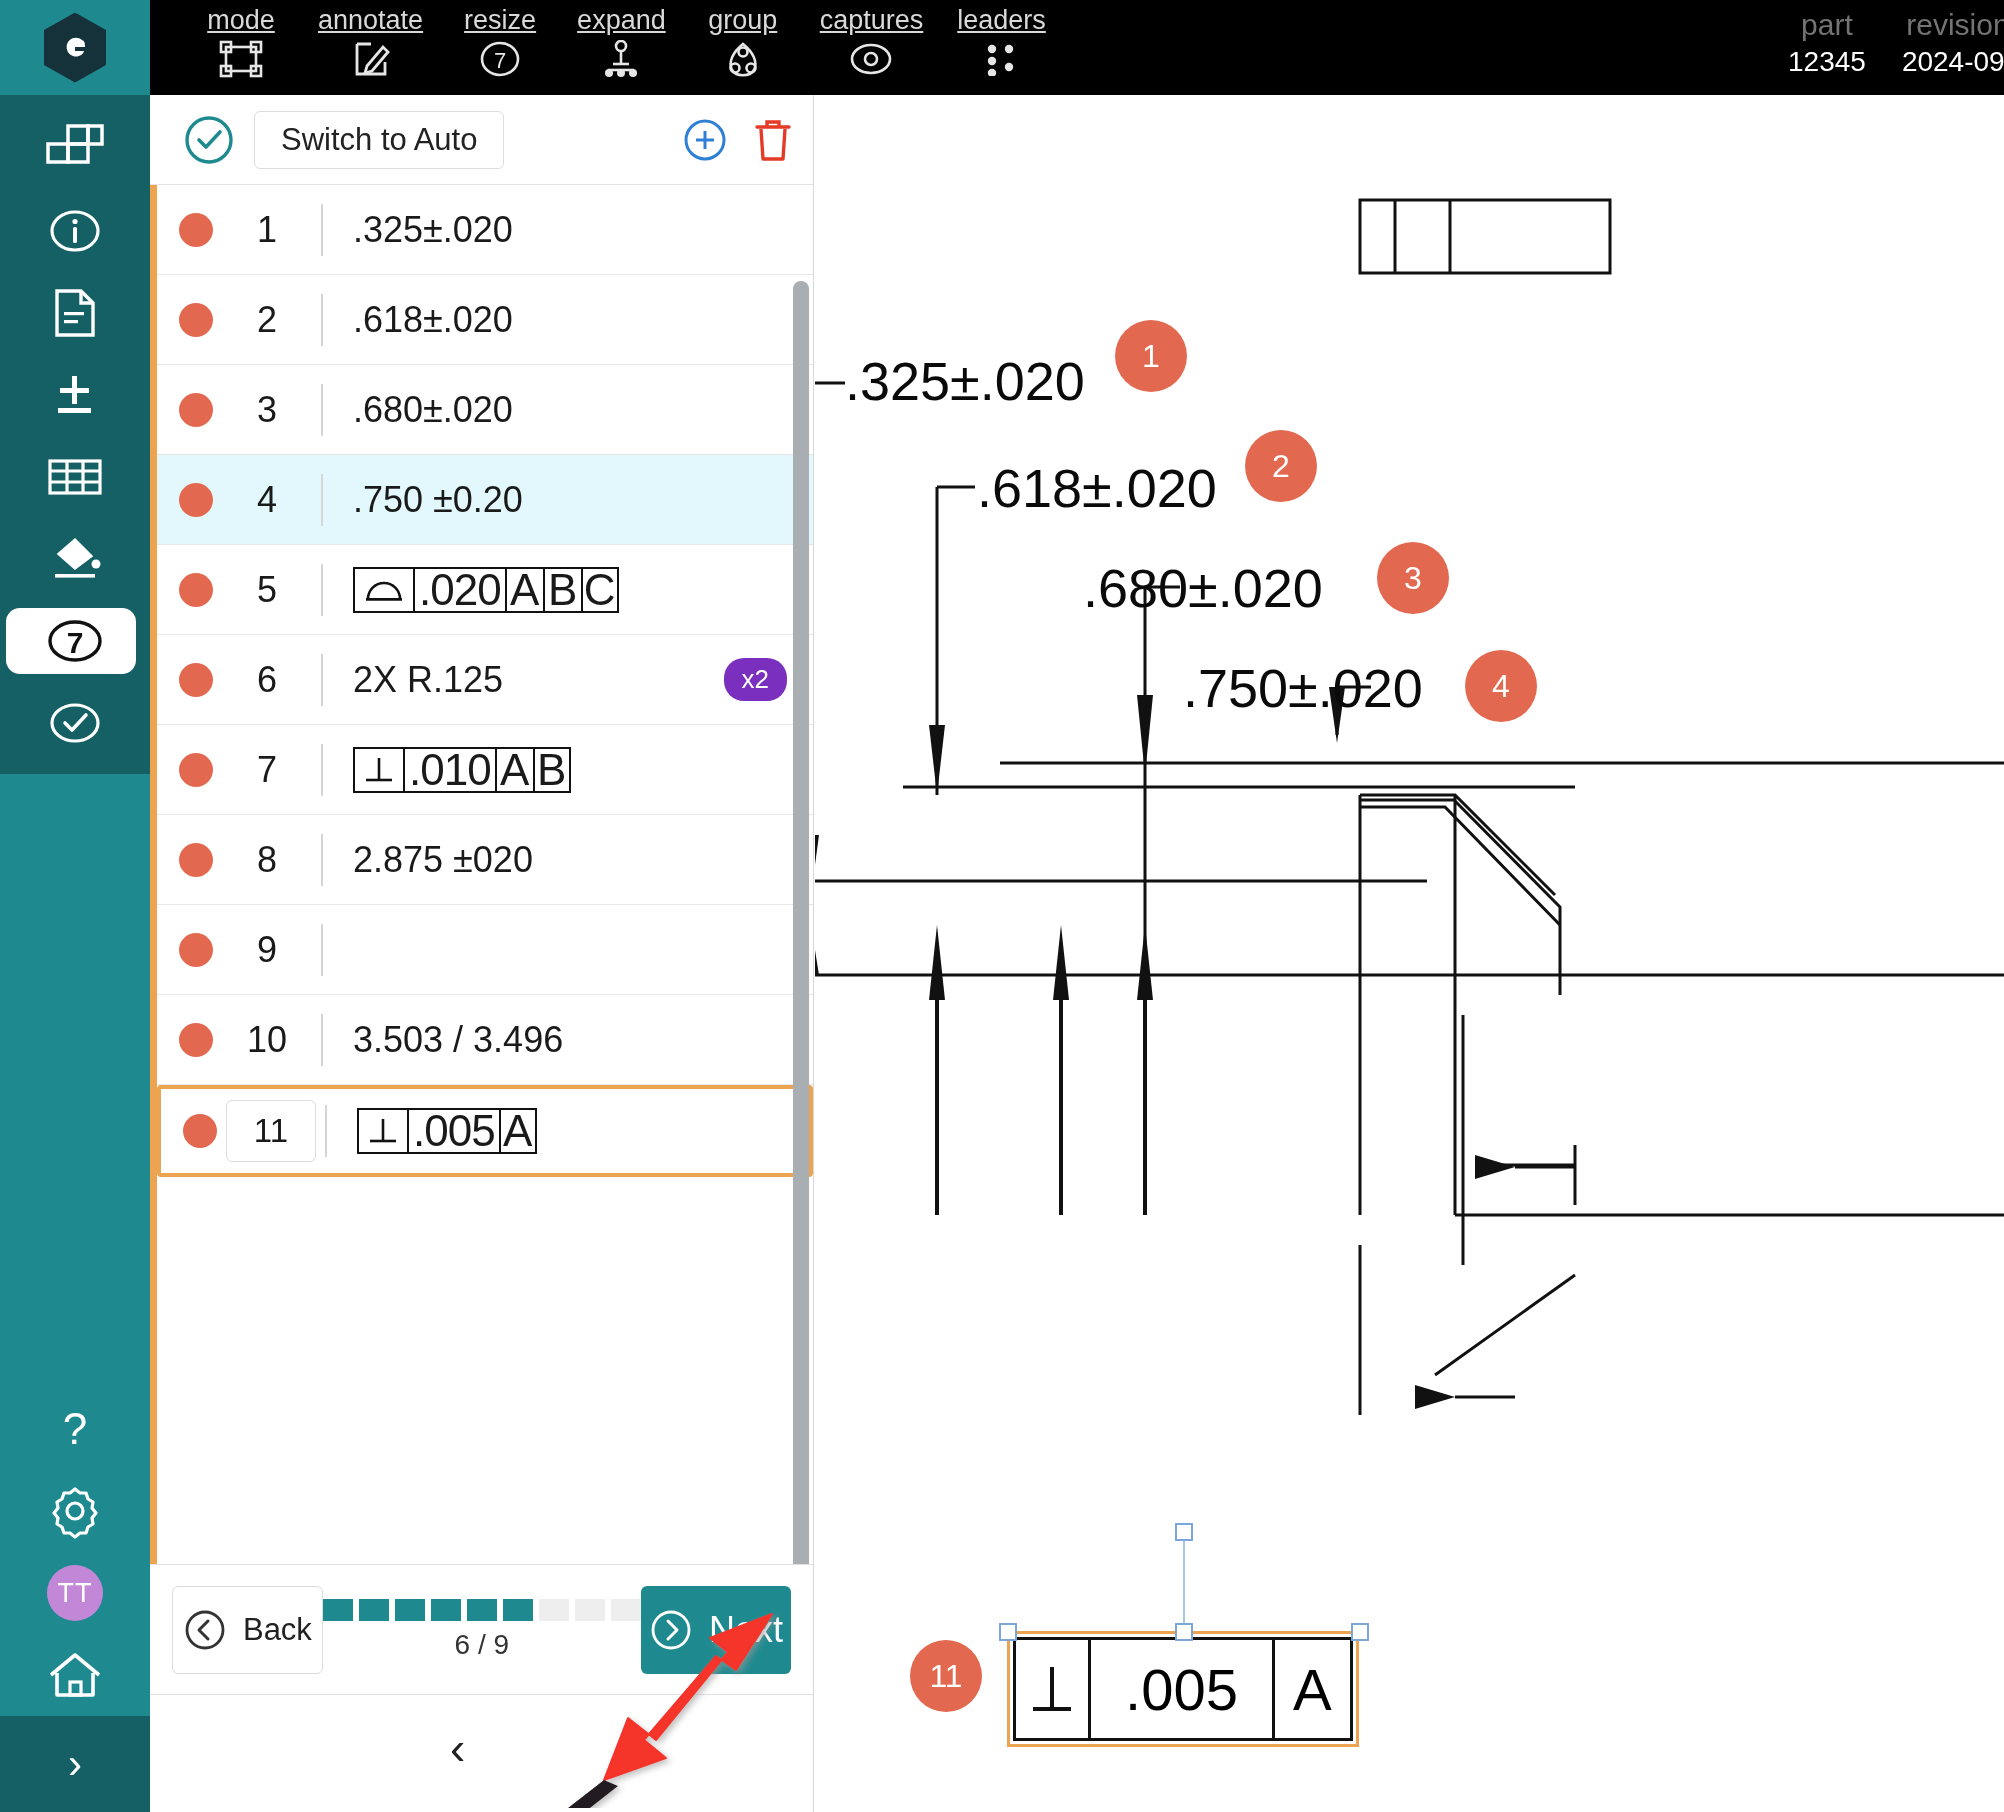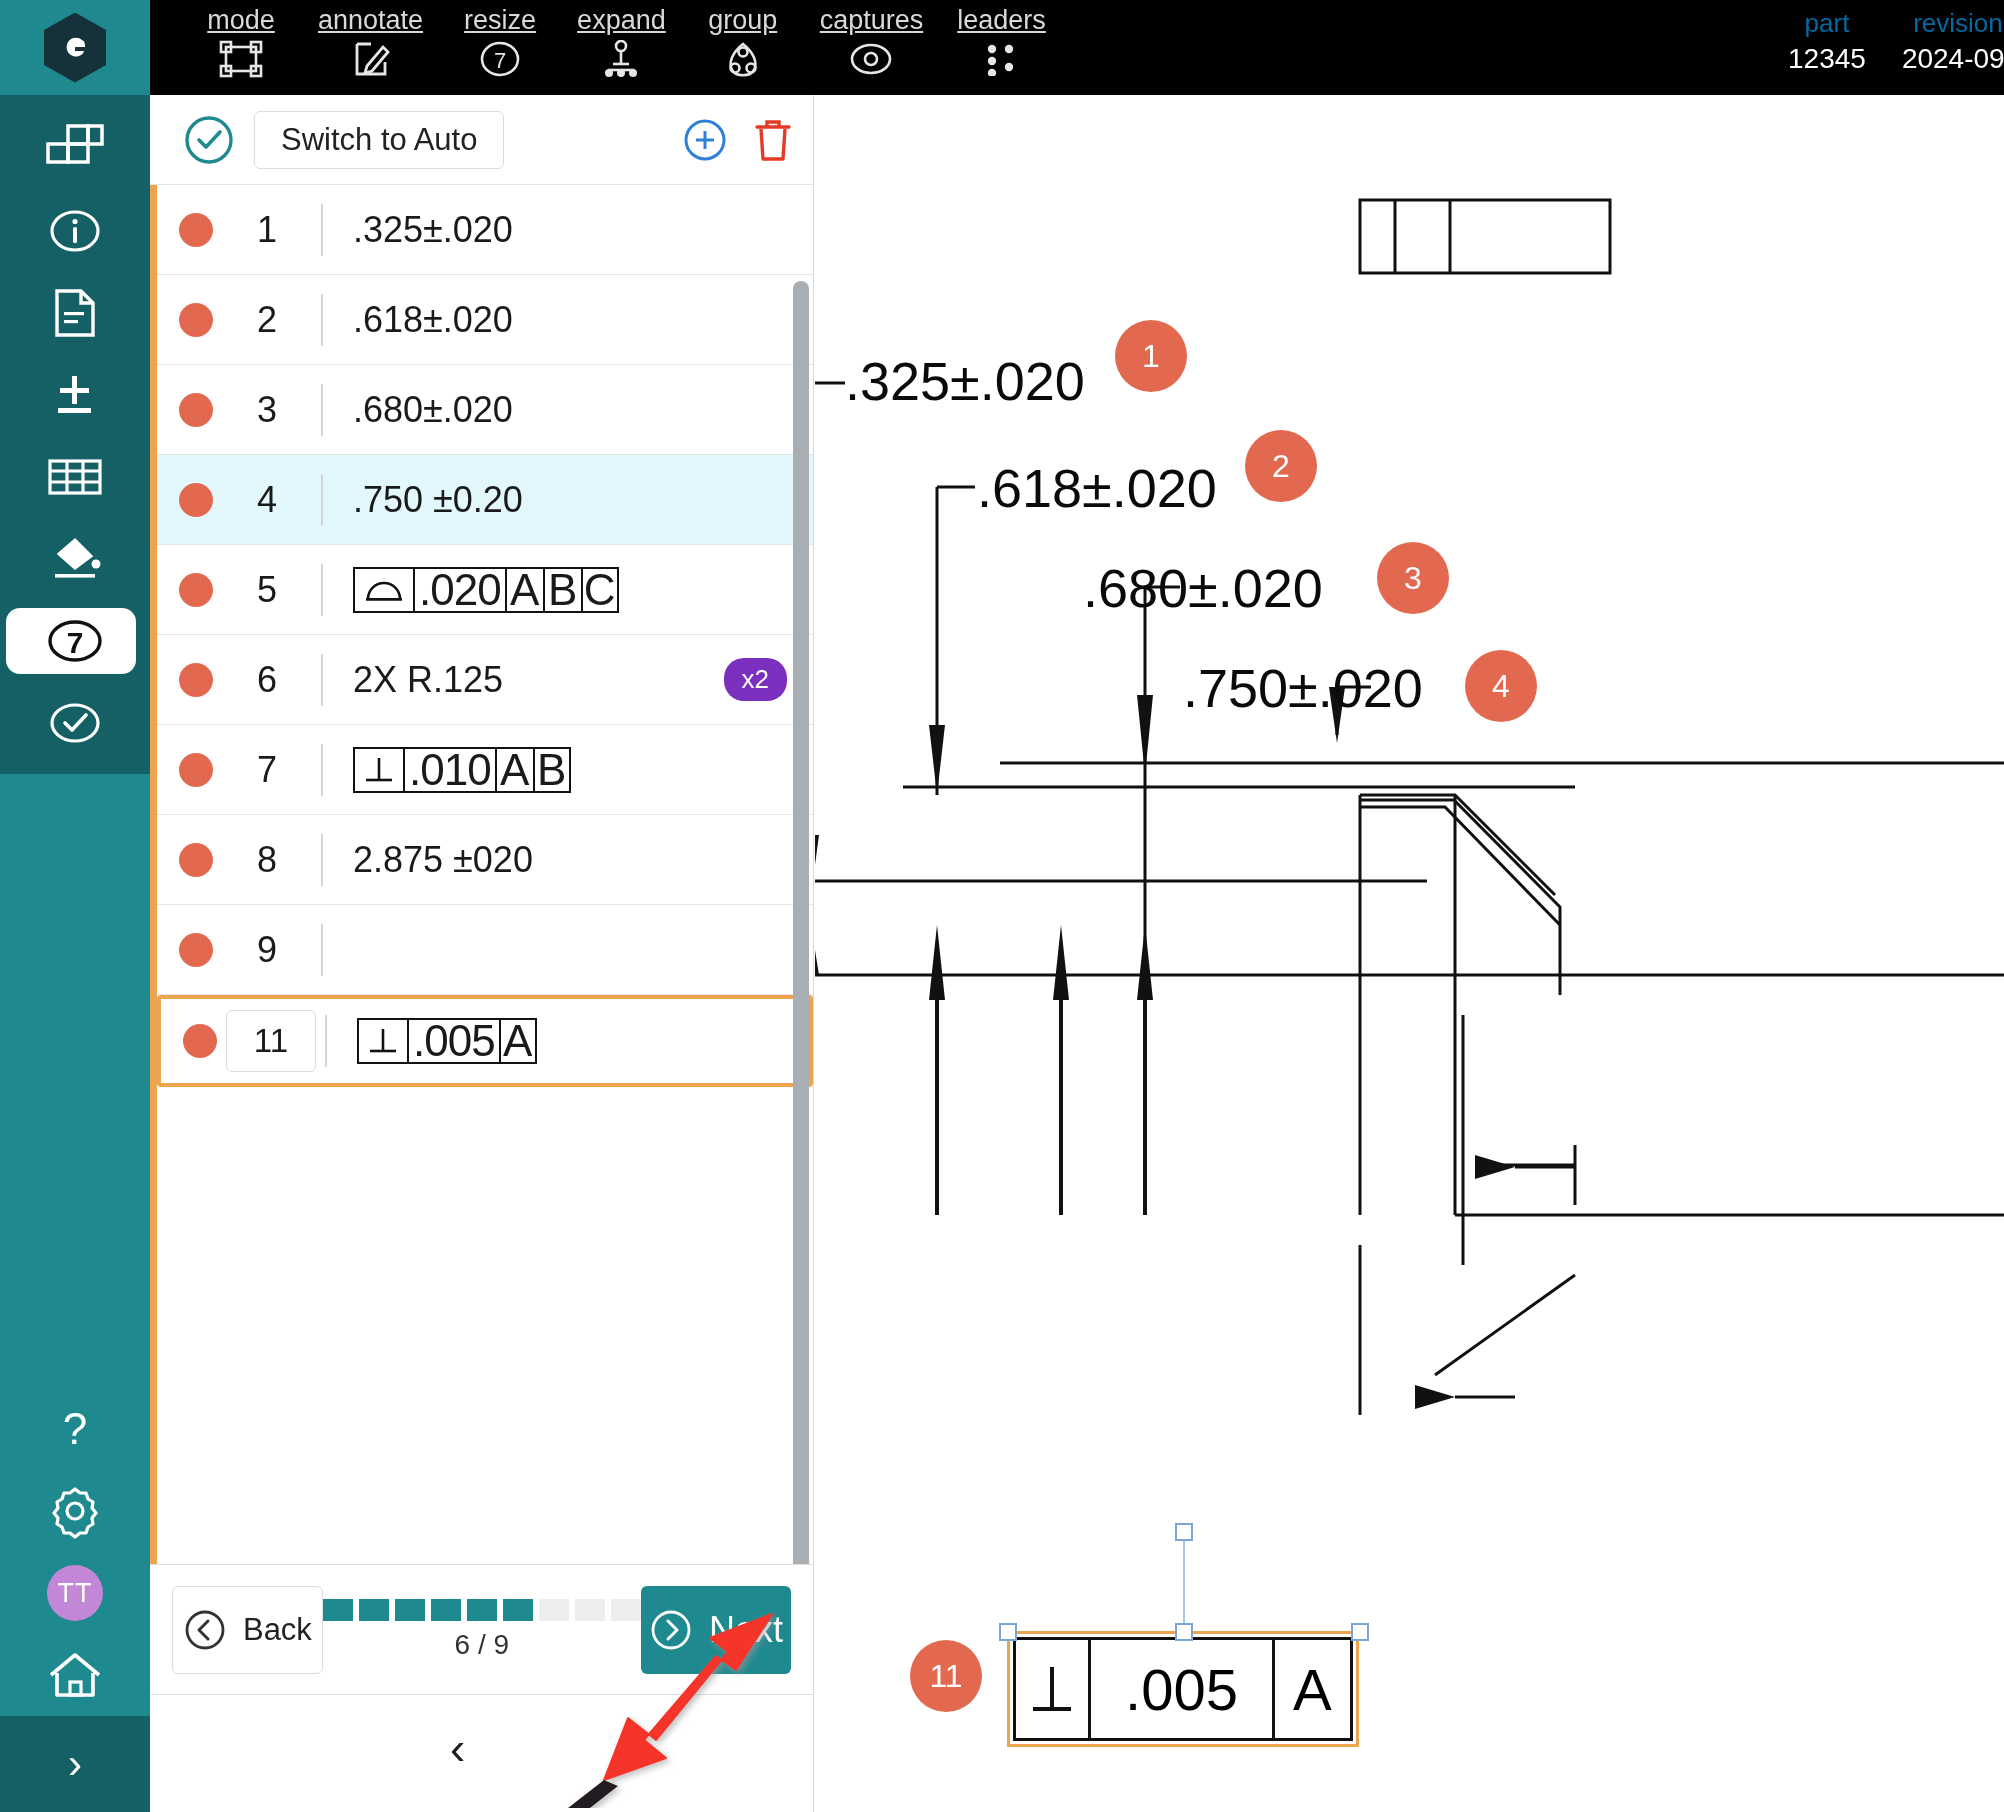--- a/index.html
+++ b/index.html
@@ -83,21 +83,21 @@
     display: flex; flex-direction: column; align-items: center;
     padding: 6px 0 0 0;
     margin-right: 34px;
     min-width: 86px;
   }
   .tb-group .tb-label { font-size: 27px; color: #d9d9d9; line-height: 1.05; }
   .tb-group .tb-icon { margin-top: 6px; height: 38px; display:flex; align-items:center; }
   #topbar .tb-left { display:flex; align-items:flex-start; padding-left: 48px; text-decoration: underline; }
   #topbar .tb-right { position:absolute; right: 0px; top: 0; display:flex; align-items:flex-start; padding-right: 0px; }
   .tb-meta { display:flex; flex-direction:column; align-items:center; padding-top:8px; margin-right: 36px; }
-  .tb-meta .k { font-size: 26px; color:#0369a1; }
+  .tb-meta .k { font-size: 30px; color:#737373; }
   .tb-meta .v { font-size: 28px; color:#ffffff; margin-top: 4px; white-space: nowrap; }
 
   
   #panel {
     position: absolute; left: 150px; top: 95px;
     width: 664px; height: 1717px;
     background: #ffffff;
     border-right: 1px solid #d8d8d8;
     display: flex; flex-direction: column;
   }
@@ -587,20 +587,26 @@
           <div class="vdiv"></div>
           <div class="rowval">2.875 ±020</div>
         </div>
 
         <div class="row">
           <div class="dot"></div>
           <div class="rowno">9</div>
           <div class="vdiv"></div>
         </div>
 
+        <div class="row">
+          <div class="dot"></div>
+          <div class="rowno">10</div>
+          <div class="vdiv"></div>
+          <div class="rowval">3.503 / 3.496</div>
+        </div>
 
         <div class="row active-row">
           <div class="dot"></div>
           <div class="rowno-box">11</div>
           <div class="vdiv"></div>
           <div class="rowval">
             <div class="fcf">
               <div class="sym">
                 <svg width="30" height="28" viewBox="0 0 30 28">
                   <line x1="15" y1="2" x2="15" y2="24" stroke="#111" stroke-width="2.6"></line>

